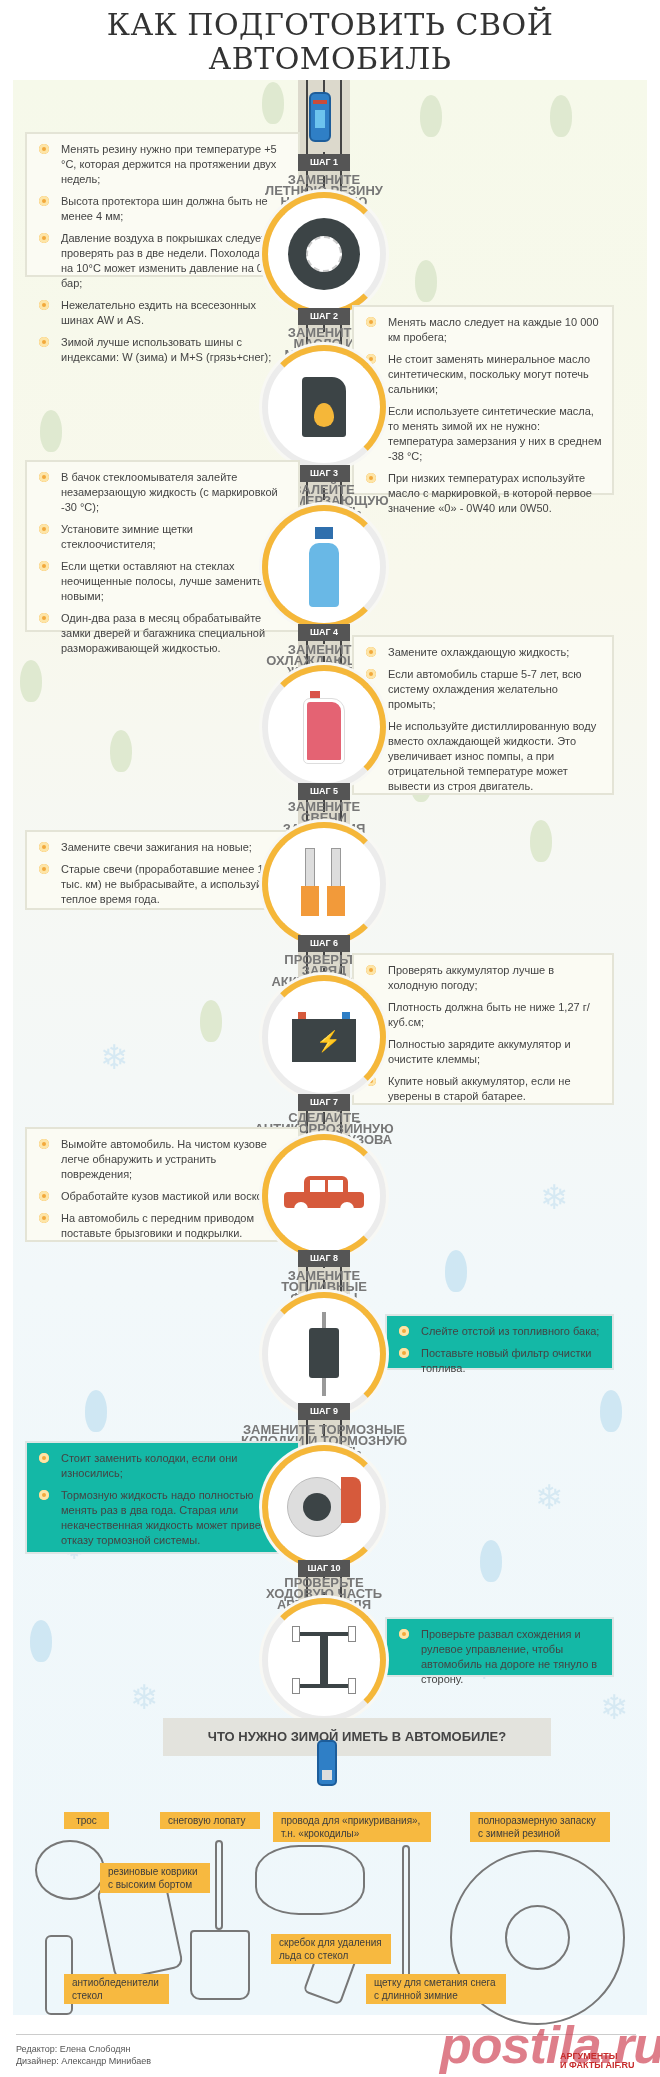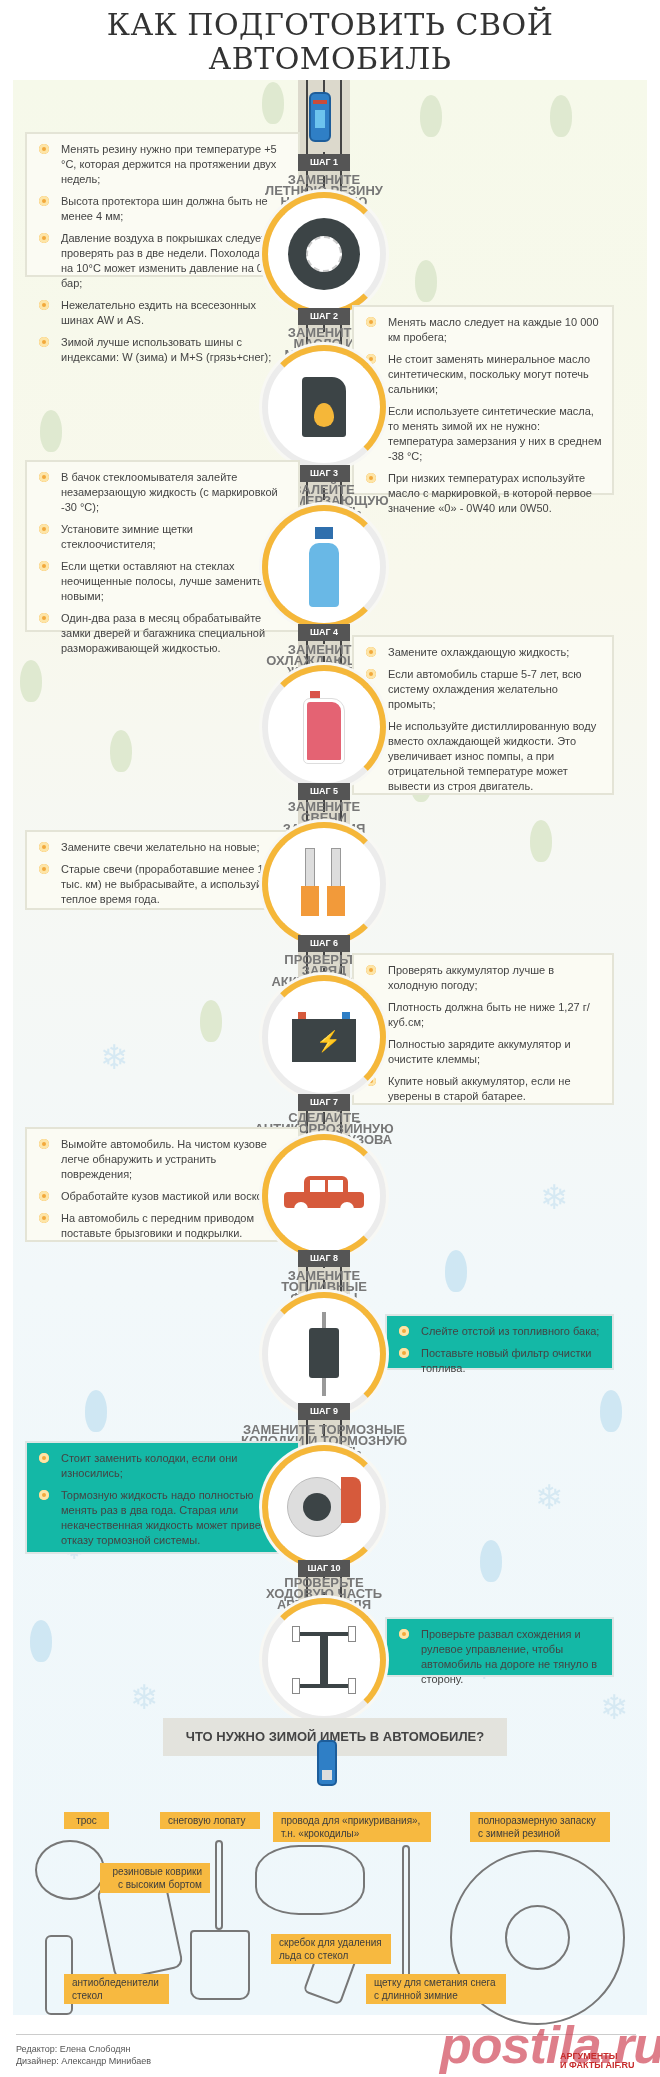--- a/index.html
+++ b/index.html
@@ -27,21 +27,21 @@
   .ring.right .arc { border-left-color: transparent; border-right-color: #f5b739; }
   .ring.left .arc { border-bottom-color: #f5b739; border-top-color: #f5b739; border-right-color: transparent; }
   .ring .icon { position: absolute; left: 50%; top: 50%; transform: translate(-50%, -50%); }
 
   .card { position: absolute; background: #fbfbf3; border: 2px solid #e4e4d6; padding: 8px 10px 6px 10px; }
   .card.bluish { background: #14b8a6; border-color: #dde5e4; }
   .card ul { list-style: none; }
   .card li { position: relative; padding-left: 24px; font-size: 11px; line-height: 15px; margin-bottom: 7px; color: #444; }
   .card li::before { content: ""; position: absolute; left: 2px; top: 2px; width: 10px; height: 10px; border-radius: 50%; background: #fde5a8; box-shadow: inset 0 0 0 3px #fde5a8, inset 0 0 0 5px #f2a93b; }
 
-  .section-title { position: absolute; top: 1718px; left: 163px; width: 344px; height: 38px; background: #e3e3dd; color: #444; font-weight: bold; font-size: 13px; text-align: center; line-height: 38px; }
+  .section-title { position: absolute; top: 1718px; left: 163px; width: 388px; height: 38px; background: #e3e3dd; color: #444; font-weight: bold; font-size: 13px; text-align: center; line-height: 38px; }
   .item-label { position: absolute; background: #f7b940; color: #3d3d3d; font-size: 10px; line-height: 13px; padding: 2px 8px; }
   .sketch { position: absolute; border: 2px solid #777; }
 
   .divider { position: absolute; top: 2034px; left: 16px; width: 620px; height: 1px; background: #ccc; }
   .credits { position: absolute; top: 2043px; left: 16px; font-size: 9px; line-height: 12px; color: #555; }
   .watermark { position: absolute; top: 2015px; left: 440px; font-family: "Liberation Sans", sans-serif; font-size: 52px; font-weight: bold; font-style: italic; color: rgba(200,40,60,0.6); letter-spacing: -1px; }
   .logo { position: absolute; top: 2052px; left: 560px; font-size: 9px; font-weight: bold; color: #c62b2b; line-height: 9px; }
 </style>
 </head>
 <body>
@@ -153,21 +153,21 @@
   <div class="icon" style="width:40px;height:72px;">
     <div style="position:absolute;left:6px;top:0;width:10px;height:8px;background:#d9534a;"></div>
     <div style="position:absolute;left:0;top:8px;width:40px;height:64px;background:#e46373;border:3px solid #fff;outline:1px solid #ddd;border-radius:6px 12px 4px 4px;"></div>
   </div>
 </div>
 
 <div class="step-badge" style="top:783px;">ШАГ 5</div>
 <div class="step-title" style="top:801px;left:264px;width:120px;">ЗАМЕНИТЕ СВЕЧИ ЗАЖИГАНИЯ</div>
 <div class="card" style="top:830px;left:25px;width:275px;height:80px;">
   <ul>
-    <li>Замените свечи желательно на новые;</li>
+    <li>Замените свечи зажигания на новые;</li>
     <li>Старые свечи (проработавшие менее 15 тыс. км) не выбрасывайте, а используйте в теплое время года.</li>
   </ul>
 </div>
 <div class="ring left" style="top:822px;">
   <div class="arc"></div>
   <div class="icon" style="width:50px;height:72px;">
     <div style="position:absolute;left:6px;top:0;width:10px;height:40px;background:#ddd;border:1px solid #999;"></div>
     <div style="position:absolute;left:2px;top:38px;width:18px;height:30px;background:#f29a3a;"></div>
     <div style="position:absolute;left:32px;top:0;width:10px;height:40px;background:#ddd;border:1px solid #999;"></div>
     <div style="position:absolute;left:28px;top:38px;width:18px;height:30px;background:#f29a3a;"></div>
@@ -279,21 +279,21 @@
 <div class="sketch" style="top:1850px;left:450px;width:175px;height:175px;border-radius:50%;"></div>
 <div class="sketch" style="top:1905px;left:505px;width:65px;height:65px;border-radius:50%;"></div>
 <div class="sketch" style="top:1880px;left:105px;width:70px;height:95px;border-radius:10px;transform:rotate(-12deg);"></div>
 <div class="sketch" style="top:1935px;left:45px;width:28px;height:80px;border-radius:6px;"></div>
 <div class="sketch" style="top:1950px;left:310px;width:40px;height:50px;border-radius:6px;transform:rotate(20deg);"></div>
 
 <div class="item-label" style="top:1812px;left:64px;width:45px;text-align:center;">трос</div>
 <div class="item-label" style="top:1812px;left:160px;width:100px;">снеговую лопату</div>
 <div class="item-label" style="top:1812px;left:273px;width:158px;">провода для «прикуривания», т.н. «крокодилы»</div>
 <div class="item-label" style="top:1812px;left:470px;width:140px;">полноразмерную запаску с зимней резиной</div>
-<div class="item-label" style="top:1863px;left:100px;width:110px;text-align:right;">резиновые коврики с высоким бортом</div>
+<div class="item-label" style="top:1863px;left:100px;width:110px;">резиновые коврики с высоким бортом</div>
 <div class="item-label" style="top:1934px;left:271px;width:120px;">скребок для удаления льда со стекол</div>
 <div class="item-label" style="top:1974px;left:64px;width:105px;">антиобледенители стекол</div>
 <div class="item-label" style="top:1974px;left:366px;width:140px;">щетку для сметания снега с длинной зимние</div>
 
 <div class="divider"></div>
 <div class="credits">
   <div>Редактор: Елена Слободян</div>
   <div>Дизайнер: Александр Минибаев</div>
 </div>
 <div class="watermark">postila.ru</div>

